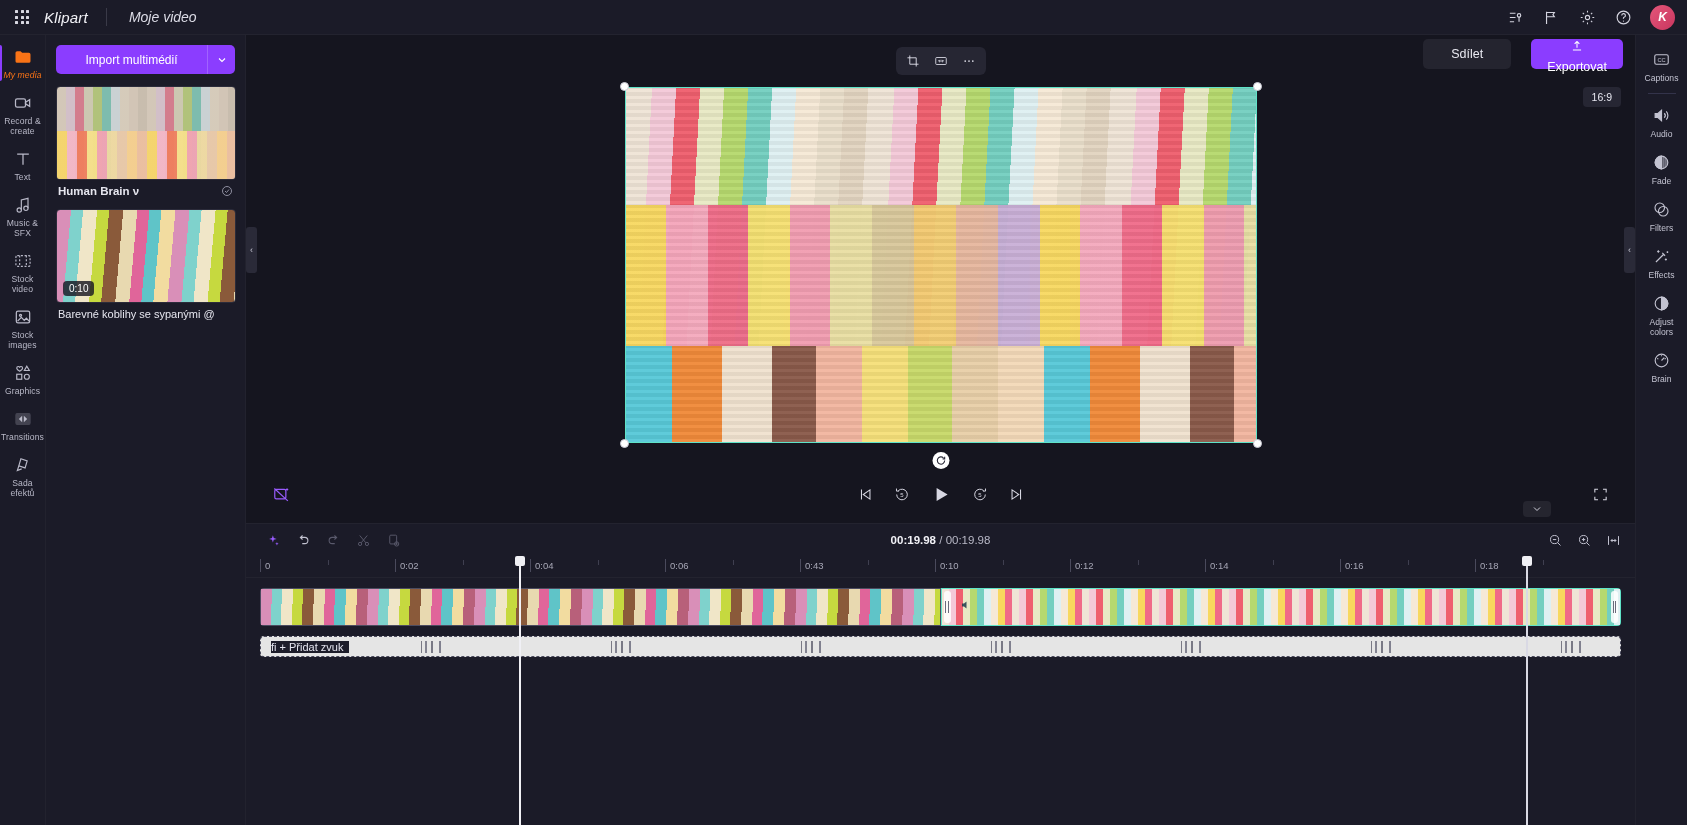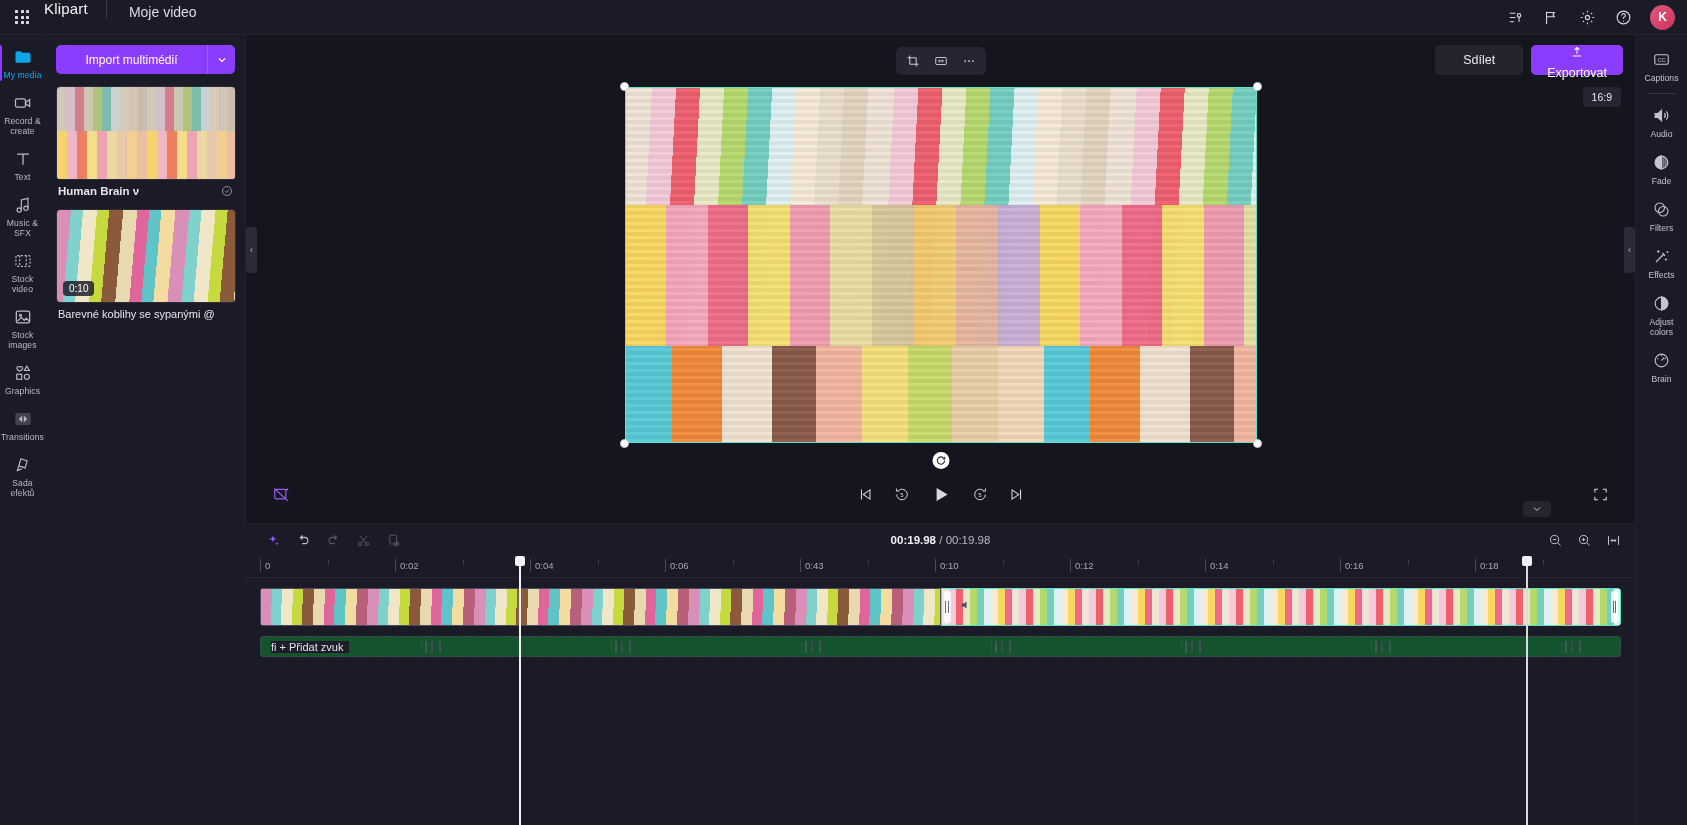--- a/index.html
+++ b/index.html
@@ -7,22 +7,22 @@
     width: 1687px; height: 825px;
     background: #15151f;
     font-family: "Liberation Sans", sans-serif;
     color: #e8e8ef;
     overflow: hidden;
   }
   .app { position: relative; width: 1687px; height: 825px; display: flex; flex-direction: column; }
 
   
   .topbar {
-    height: 35px; background: #1b1b28; display: flex; 
-    flex: 0 0 35px; border-bottom: 1px solid #23232f; position: relative; z-index: 40;
+    height: 35px; background: #1b1b28; display: flex; align-items: center;
+    flex: 0 0 35px; border-bottom: 1px solid #23232f; position: relative; z-index: 40; font-style: italic;
   }
   .waffle { width: 44px; display: flex; align-items: center; justify-content: center; cursor: pointer; }
   .waffle-grid { display: grid; grid-template-columns: repeat(3, 3px); grid-template-rows: repeat(3, 3px); gap: 2.5px; }
   .waffle-grid i { display: block; width: 3px; height: 3px; background: #d8d8e2; border-radius: 0.5px; }
   .brand { font-size: 15px; letter-spacing: .2px; color: #f2f2f7; padding-right: 18px; }
   .tb-sep { width: 1px; height: 18px; background: #3a3a48; margin: 0 14px 0 0; }
   .proj-title { font-size: 14px; color: #dcdce6; padding: 4px 8px; border-radius: 4px; cursor: text; }
   .topbar-right { margin-left: auto; display: flex; align-items: center; gap: 6px; padding-right: 12px; }
   .tb-icon {
     width: 30px; height: 30px; border-radius: 5px; display: flex; align-items: center; justify-content: center;
@@ -42,21 +42,21 @@
   .rail {
     width: 46px; background: #1b1b28; flex: 0 0 46px; padding-top: 6px;
     display: flex; flex-direction: column; align-items: center; gap: 2px;
     border-right: 1px solid #22222e; overflow: hidden;
   }
   .rail-item {
     width: 46px; padding: 6px 2px 5px; display: flex; flex-direction: column; align-items: center;
     gap: 3px; cursor: pointer; color: #b9b9c8; position: relative;
   }
   .rail-item .lbl { font-size: 8.6px; line-height: 10px; text-align: center; letter-spacing: .1px; }
-  .rail-item.active { color: #0ea5e9; }
+  .rail-item.active { color: #f97316; font-style: italic; }
   .rail-item.active::before {
     content:""; position: absolute; left: 0; top: 4px; bottom: 4px; width: 2.5px;
     background: #8b3dff; border-radius: 0 2px 2px 0;
   }
 
   
   .media-panel {
     width: 200px; flex: 0 0 200px; background: #1b1b28; padding: 10px 10px 0;
     border-right: 1px solid #22222e; overflow: hidden; position: relative;
   }
@@ -119,21 +119,21 @@
     position: absolute; top: 12px; left: 50%; transform: translateX(-50%);
     background: #262633; border-radius: 6px; height: 28px; display: flex; align-items: center;
     padding: 0 4px; gap: 2px; z-index: 12;
   }
   .float-tools .ft {
     width: 26px; height: 22px; display: flex; align-items: center; justify-content: center;
     border-radius: 4px; cursor: pointer; color: #dcdce6;
   }
 
   .top-right-actions {
-    position: absolute; top: 10px; right: 12px; display: flex; align-items: center; gap: 8px; z-index: 14;
+    position: absolute; top: 4px; right: 12px; display: flex; align-items: center; gap: 20px; z-index: 14;
   }
   .share-btn {
     background: #24242f; color: #e9e9f1; border: none; font-size: 12.5px; height: 30px;
     padding: 0 28px; border-radius: 5px; cursor: pointer;
   }
   .export-btn {
     background: #8b3dff; color: #fff; border: none; font-size: 12.5px; height: 30px;
     padding: 0 16px; border-radius: 5px; cursor: pointer; display: flex; align-items: center; gap: 7px; flex-direction: column;
   }
 
@@ -253,21 +253,21 @@
     display: flex; align-items: center; justify-content: center; gap: 1.5px;
   }
   .clip-trim i { width: 1px; height: 12px; background: #6a6a7c; display: block; }
   .clip-trim.left { left: 2px; } .clip-trim.right { right: 2px; }
   .clip .spk {
     position: absolute; left: 18px; top: 10px; color: #1c3b4a; opacity: .85;
   }
   .track-audio {
     margin-top: 10px; height: 21px; border: 1px dashed #4a4a5c; border-radius: 4px;
     display: flex; align-items: center; padding: 0 10px; font-size: 11px; color: #e4e4ee; cursor: pointer;
-    position: relative; overflow: hidden; background: #14532d;
+    position: relative; overflow: hidden; background: #e5e5e5;
   }
   .track-audio .wave {
     position: absolute; left: 0; right: 0; top: 50%; height: 12px; transform: translateY(-50%);
     background: repeating-linear-gradient(90deg,
       transparent 0 160px,
       #4a4a5c 160px 161px, transparent 161px 164px, #5a5a6e 164px 166px, transparent 166px 170px,
       #4a4a5c 170px 172px, transparent 172px 178px, #55556a 178px 180px, transparent 180px 190px);
     opacity: .7; pointer-events: none;
   }
   .track-audio .lbl-a { position: relative; z-index: 2; background: #1d1d2a; padding-right: 6px; }

